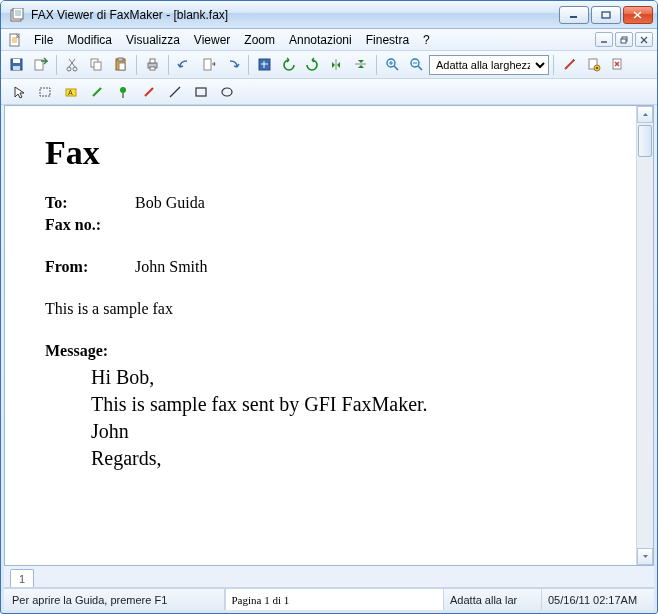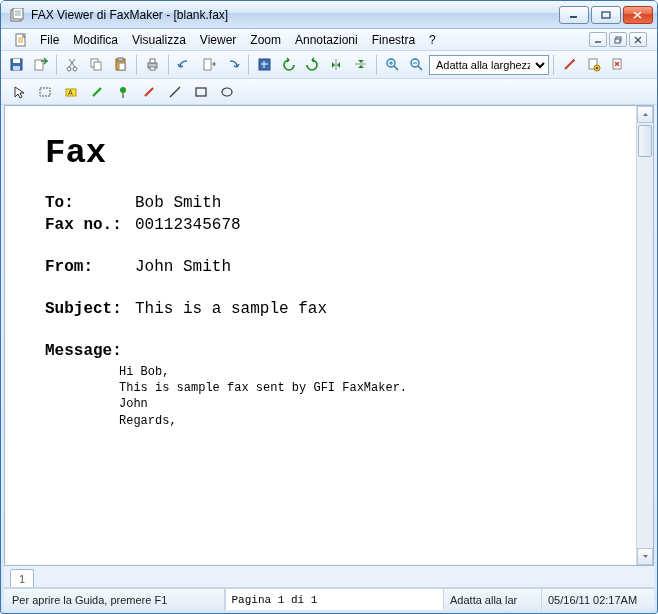--- a/index.html
+++ b/index.html
@@ -37,21 +37,21 @@
     background: linear-gradient(#f7a28b 0%, #e86b49 45%, #d84b24 46%, #e86b49 100%);
     border-color: #a83e21;
   }
   .win-btn svg { display: block; }
 
   .menubar {
     height: 22px;
     background: linear-gradient(#f7fbff, #e8f1fb);
     border-bottom: 1px solid #c7d6e9;
     display: flex; align-items: center;
-    padding: 0 10px;
+    padding: 0 4px;
   }
   .menubar .doc-icon {
     width: 16px; height: 16px; margin: 0 4px 0 2px;
     display: inline-flex; align-items: center; justify-content: center;
   }
   .menu-item { padding: 2px 7px; color: #000; cursor: default; }
   .mdi-controls { margin-left: auto; display: flex; gap: 0; }
   .mdi-btn {
     width: 18px; height: 15px; border: 1px solid #9fb6d0;
     background: linear-gradient(#fefefe,#e3edf8);
@@ -90,29 +90,29 @@
     flex: 1; display: flex; background: #fff;
     border: 1px solid #9db9d9; margin: 0 3px;
   }
   .viewport {
     flex: 1; overflow: hidden; position: relative;
     background: #ffffff;
     display: flex;
   }
   .page {
     flex: 1; background: #fff; padding: 28px 40px;
-    font-family: Liberation Mono, monospace;
+    font-family: Liberation Serif, serif;
     color: #000;
   }
   .page h1 { font-size: 34px; font-weight: bold; margin-bottom: 22px; }
   .fax-row { display: flex; font-size: 16px; margin-bottom: 4px; }
   .fax-label { width: 90px; font-weight: bold; }
   .fax-val { flex: 1; }
   .fax-gap { height: 20px; }
-  .msg-lines { margin-left: 74px; font-size: 12px; line-height: 1.35; }
+  .msg-lines { margin-left: 46px; font-size: 20px; line-height: 1.35; }
 
   .vscroll {
     width: 17px; background: #e9eef5;
     border-left: 1px solid #cfd9e6;
     display: flex; flex-direction: column;
   }
   .vscroll .arrow {
     height: 17px; background: linear-gradient(#fefefe,#e0e9f4);
     border: 1px solid #b7c6d8; margin: 0;
     display: flex; align-items: center; justify-content: center;
@@ -415,34 +415,32 @@
         </svg>
       </div>
   </div>
 
   <div class="client">
     <div class="viewport">
       <div class="page">
         <h1>Fax</h1>
         <div class="fax-row">
           <div class="fax-label">To:</div>
-          <div class="fax-val">Bob Smith</div>
+          <div class="fax-val">Bob Guida</div>
         </div>
         <div class="fax-row">
           <div class="fax-label">Fax no.:</div>
-          <div class="fax-val">00112345678</div>
         </div>
         <div class="fax-gap"></div>
         <div class="fax-row">
           <div class="fax-label">From:</div>
           <div class="fax-val">John Smith</div>
         </div>
         <div class="fax-gap"></div>
         <div class="fax-row">
-          <div class="fax-label">Subject:</div>
           <div class="fax-val">This is a sample fax</div>
         </div>
         <div class="fax-gap"></div>
         <div class="fax-row">
           <div class="fax-label">Message:</div>
           <div class="fax-val"></div>
         </div>
         <div class="msg-lines">
           <div>Hi Bob,</div>
           <div>This is sample fax sent by GFI FaxMaker.</div>

